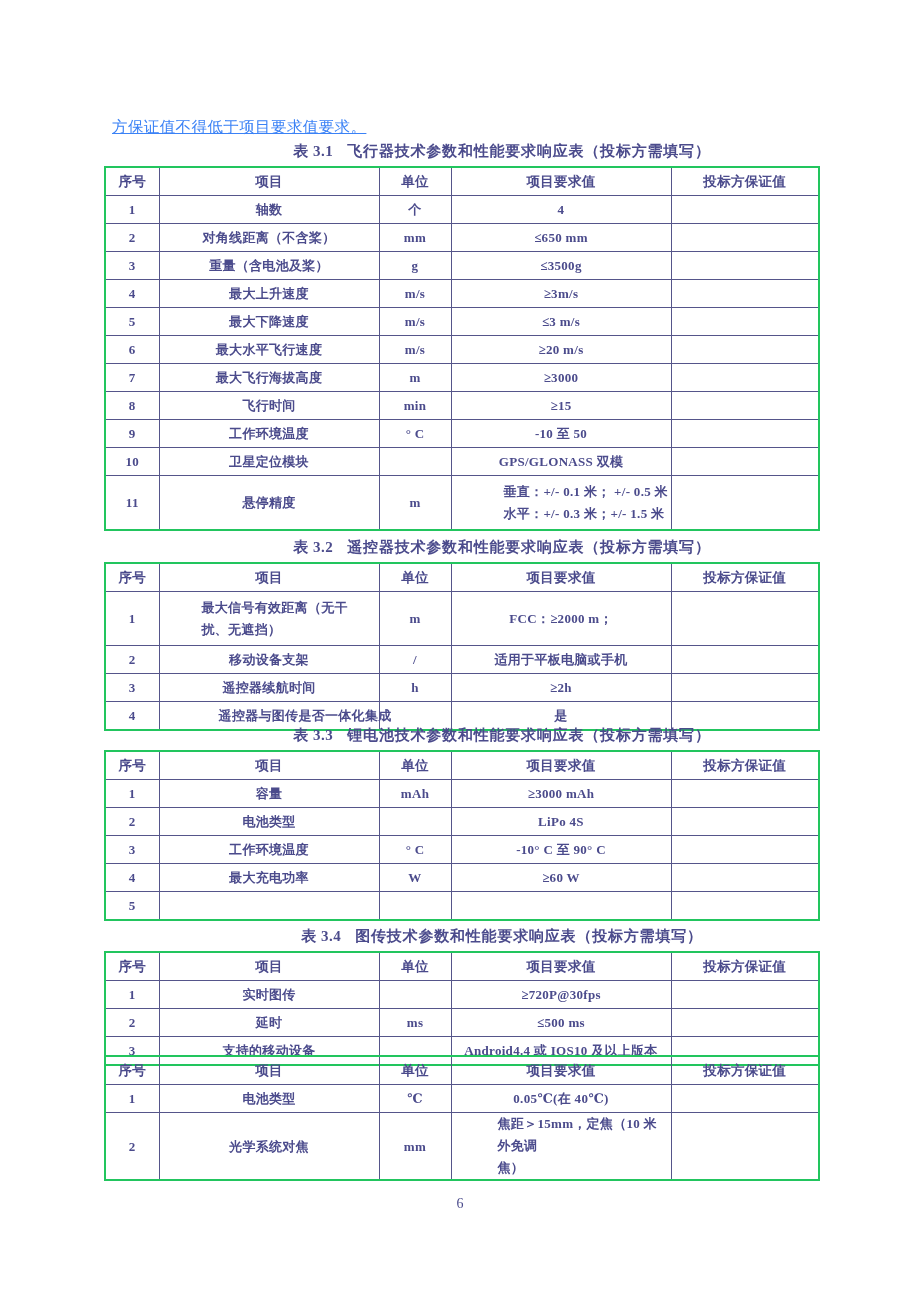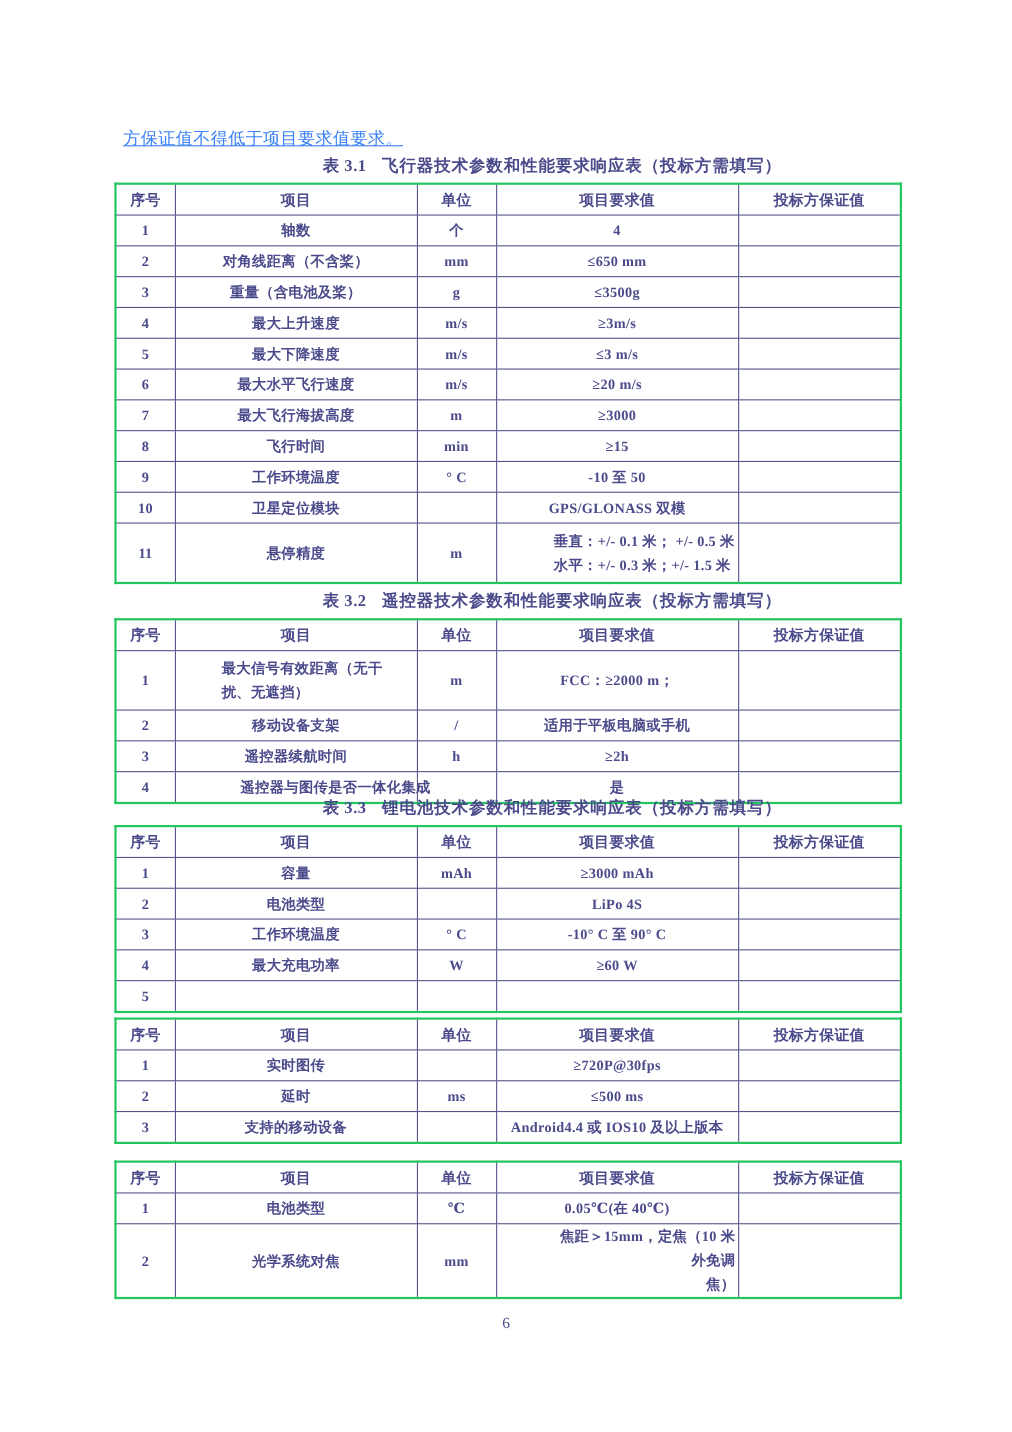--- a/index.html
+++ b/index.html
@@ -107,21 +107,21 @@
 
   .multiline {
     display: block;
     text-align: left;
     padding-left: 16px;
     line-height: 22px;
     white-space: nowrap;
   }
   .multiline-c {
     display: block;
-    text-align: right;
+    text-align: left;
     padding-left: 10px;
     line-height: 22px;
     white-space: normal;
   }
   .item-wrap {
     display: block;
     text-align: left;
     line-height: 22px;
     white-space: normal;
     padding: 0 6px;
@@ -366,20 +366,23 @@
             <td></td>
             <td></td>
             <td></td>
             <td></td>
           </tr>
         </tbody>
       </table>
     </div>
 
     <div class="table-block" style="top:925px;">
+      <div class="table-title">
+        <span class="tnum">表 3.4</span><span class="gap"></span><span>图传技术参数和性能要求响应表（投标方需填写）</span>
+      </div>
       <table class="spec">
         <colgroup>
             <col class="c-no">
             <col class="c-item">
             <col class="c-unit">
             <col class="c-req">
             <col class="c-grt">
           </colgroup>
         <tbody>
           <tr class="hdr">

